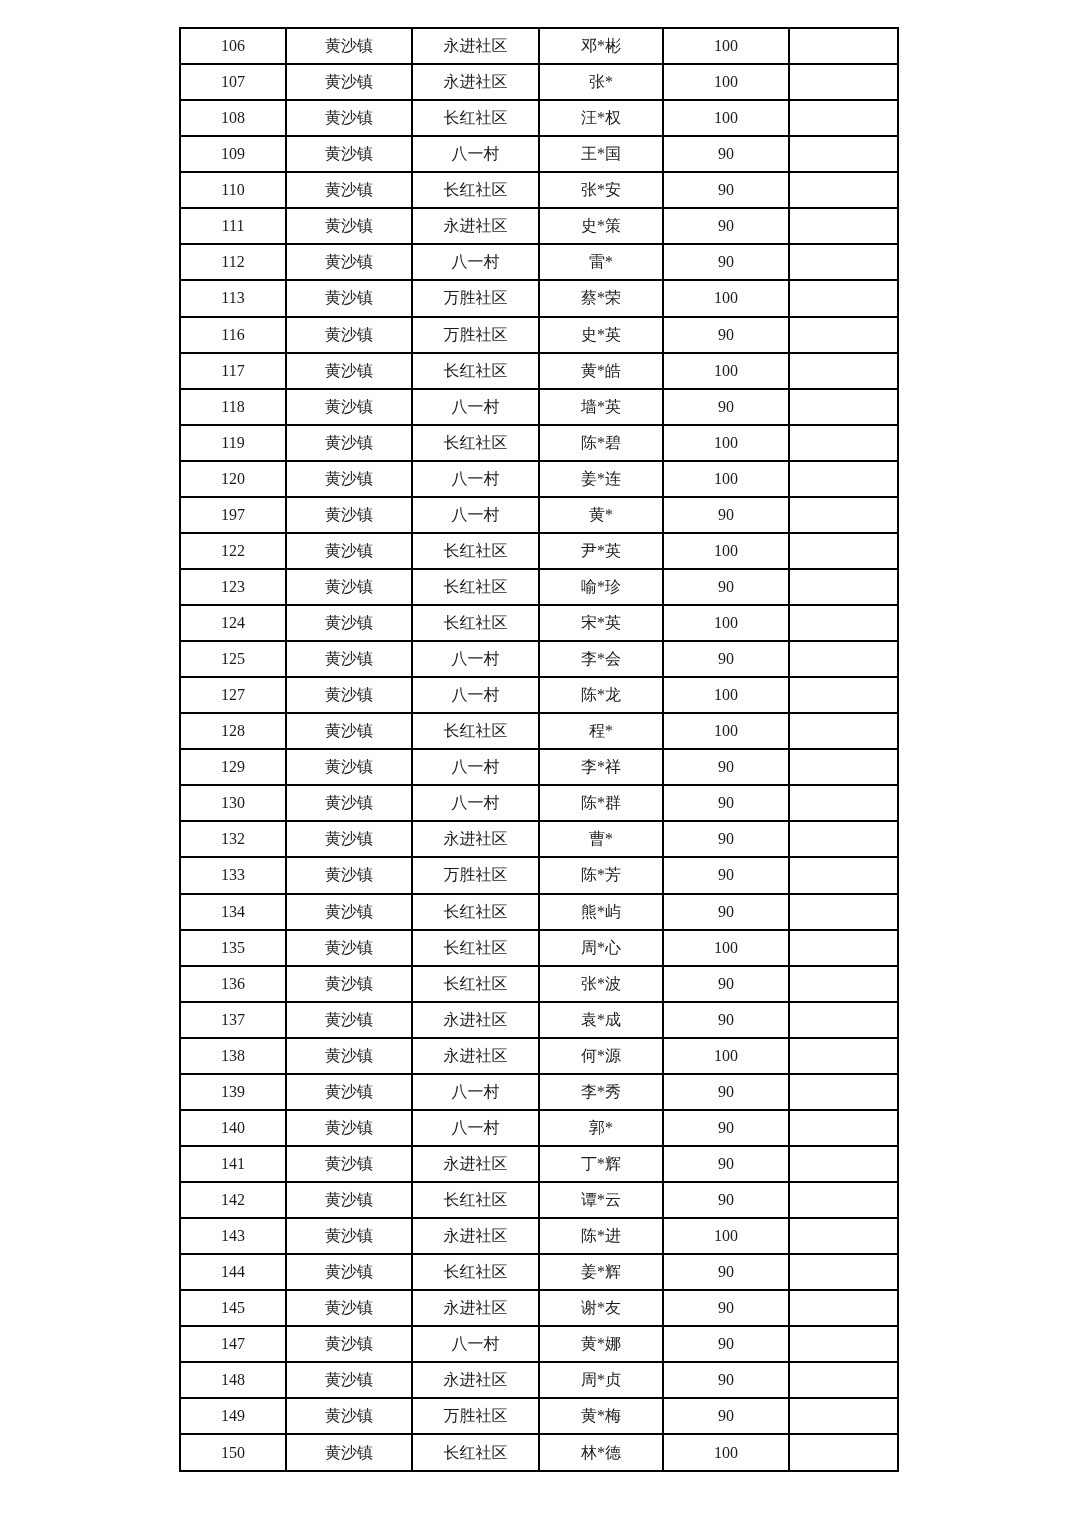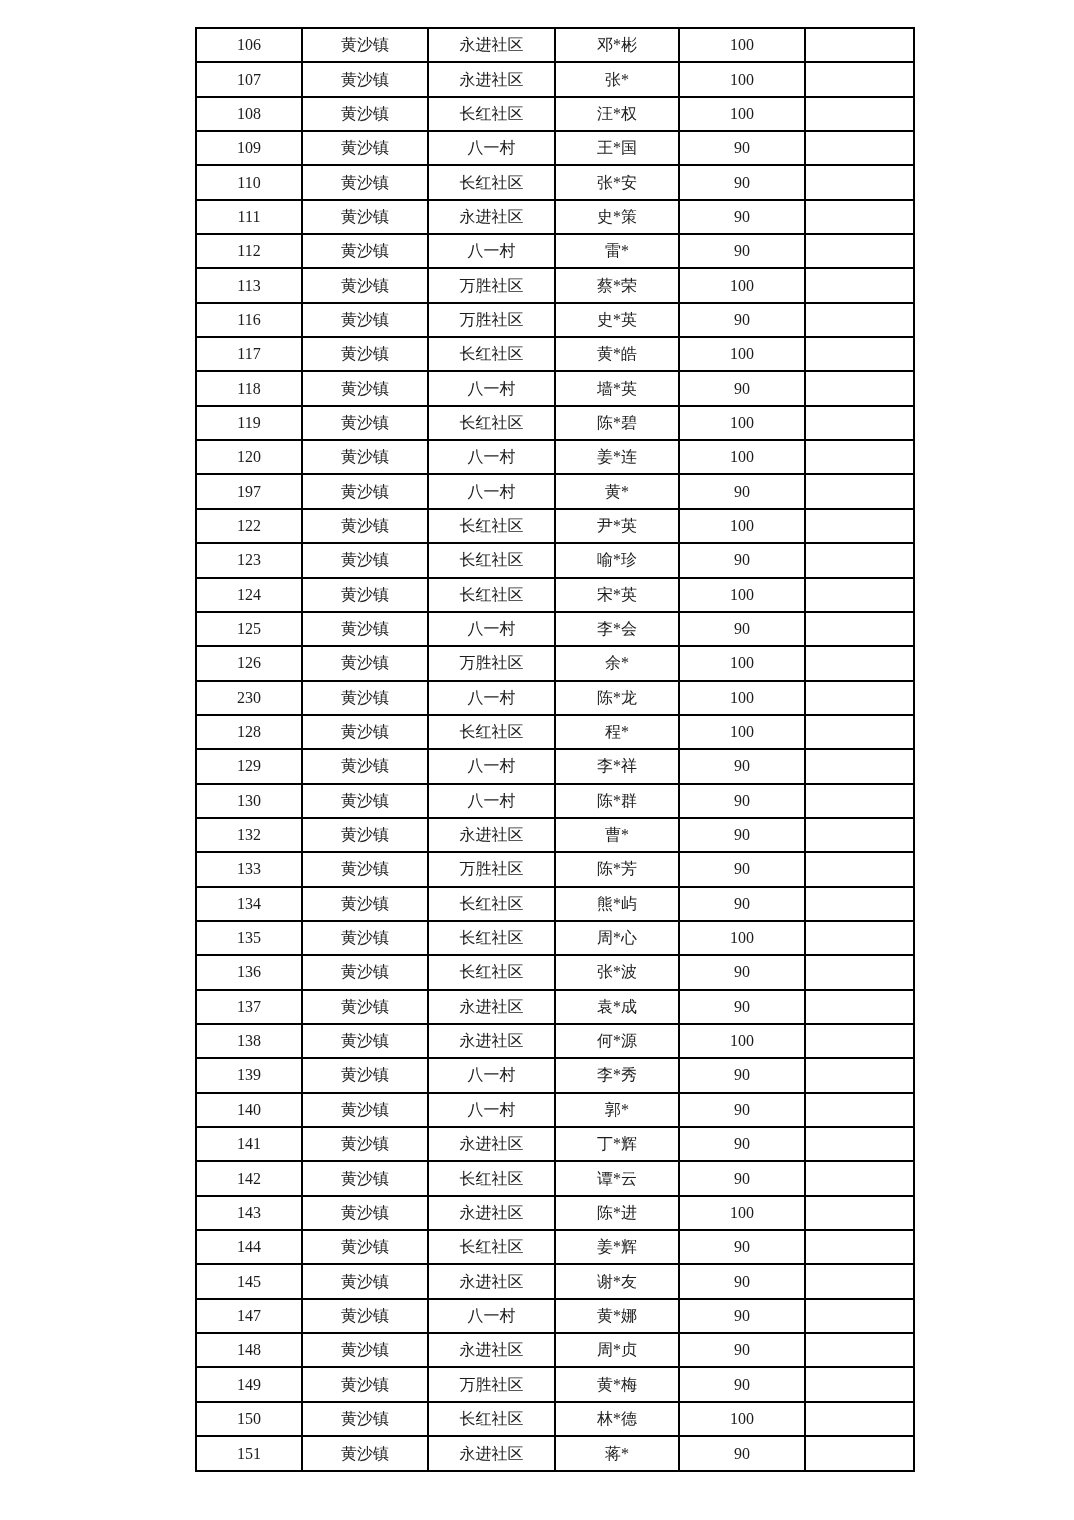--- a/index.html
+++ b/index.html
@@ -18,21 +18,20 @@
   }
   table.score-table {
     position: absolute;
     left: 179px;
     top: 27px;
     width: 718px;
     height: 1445px;
     border-collapse: collapse;
     table-layout: fixed;
     background: #ffffff;
-    margin-left: 16px;
   }
   table.score-table td {
     border: 2px solid #000000;
     text-align: center;
     vertical-align: middle;
     font-size: 16px;
     line-height: 1;
     padding: 0;
     white-space: nowrap;
     overflow: hidden;
@@ -191,29 +190,21 @@
         </tr>
         <tr>
           <td>125</td>
           <td>黄沙镇</td>
           <td>八一村</td>
           <td>李*会</td>
           <td>90</td>
           <td></td>
         </tr>
         <tr>
-          <td>126</td>
-          <td>黄沙镇</td>
-          <td>万胜社区</td>
-          <td>余*</td>
-          <td>100</td>
-          <td></td>
-        </tr>
-        <tr>
-          <td>230</td>
+          <td>127</td>
           <td>黄沙镇</td>
           <td>八一村</td>
           <td>陈*龙</td>
           <td>100</td>
           <td></td>
         </tr>
         <tr>
           <td>128</td>
           <td>黄沙镇</td>
           <td>长红社区</td>
@@ -372,25 +363,17 @@
           <td>黄*梅</td>
           <td>90</td>
           <td></td>
         </tr>
         <tr>
           <td>150</td>
           <td>黄沙镇</td>
           <td>长红社区</td>
           <td>林*德</td>
           <td>100</td>
-          <td></td>
-        </tr>
-        <tr>
-          <td>151</td>
-          <td>黄沙镇</td>
-          <td>永进社区</td>
-          <td>蒋*</td>
-          <td>90</td>
           <td></td>
         </tr>
       </tbody>
   </table>
 </div>
 
 </body></html>

